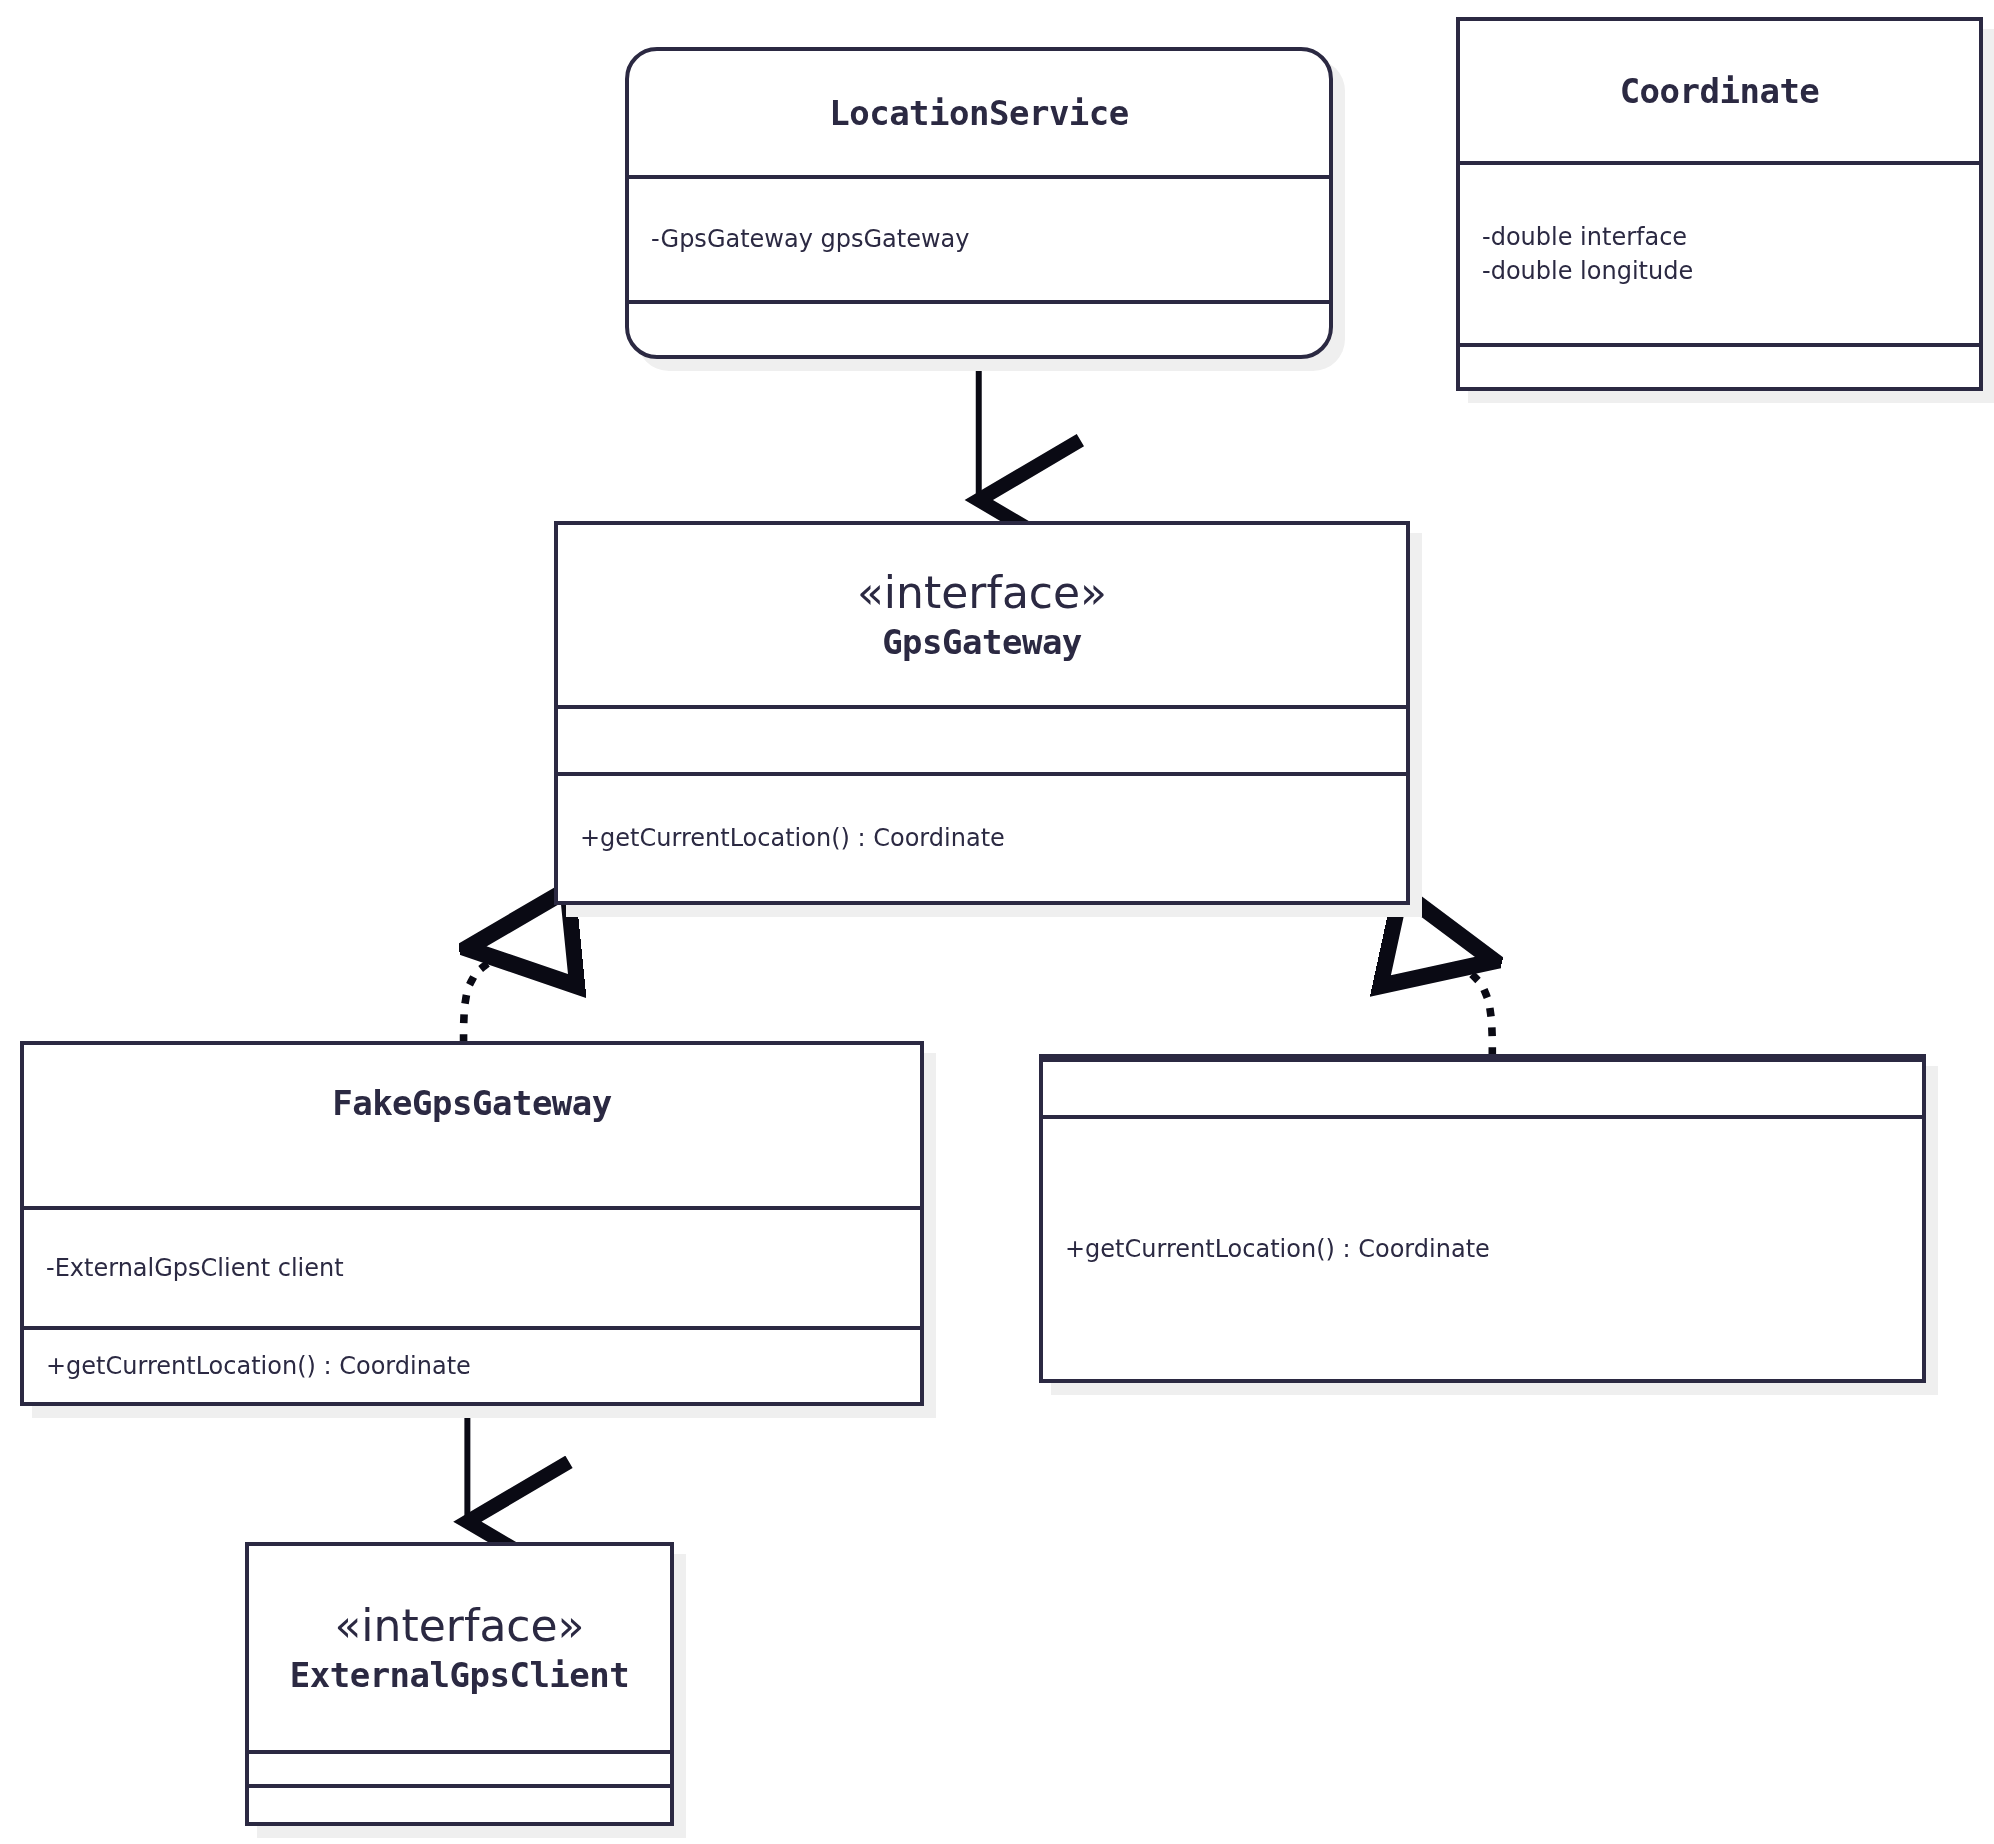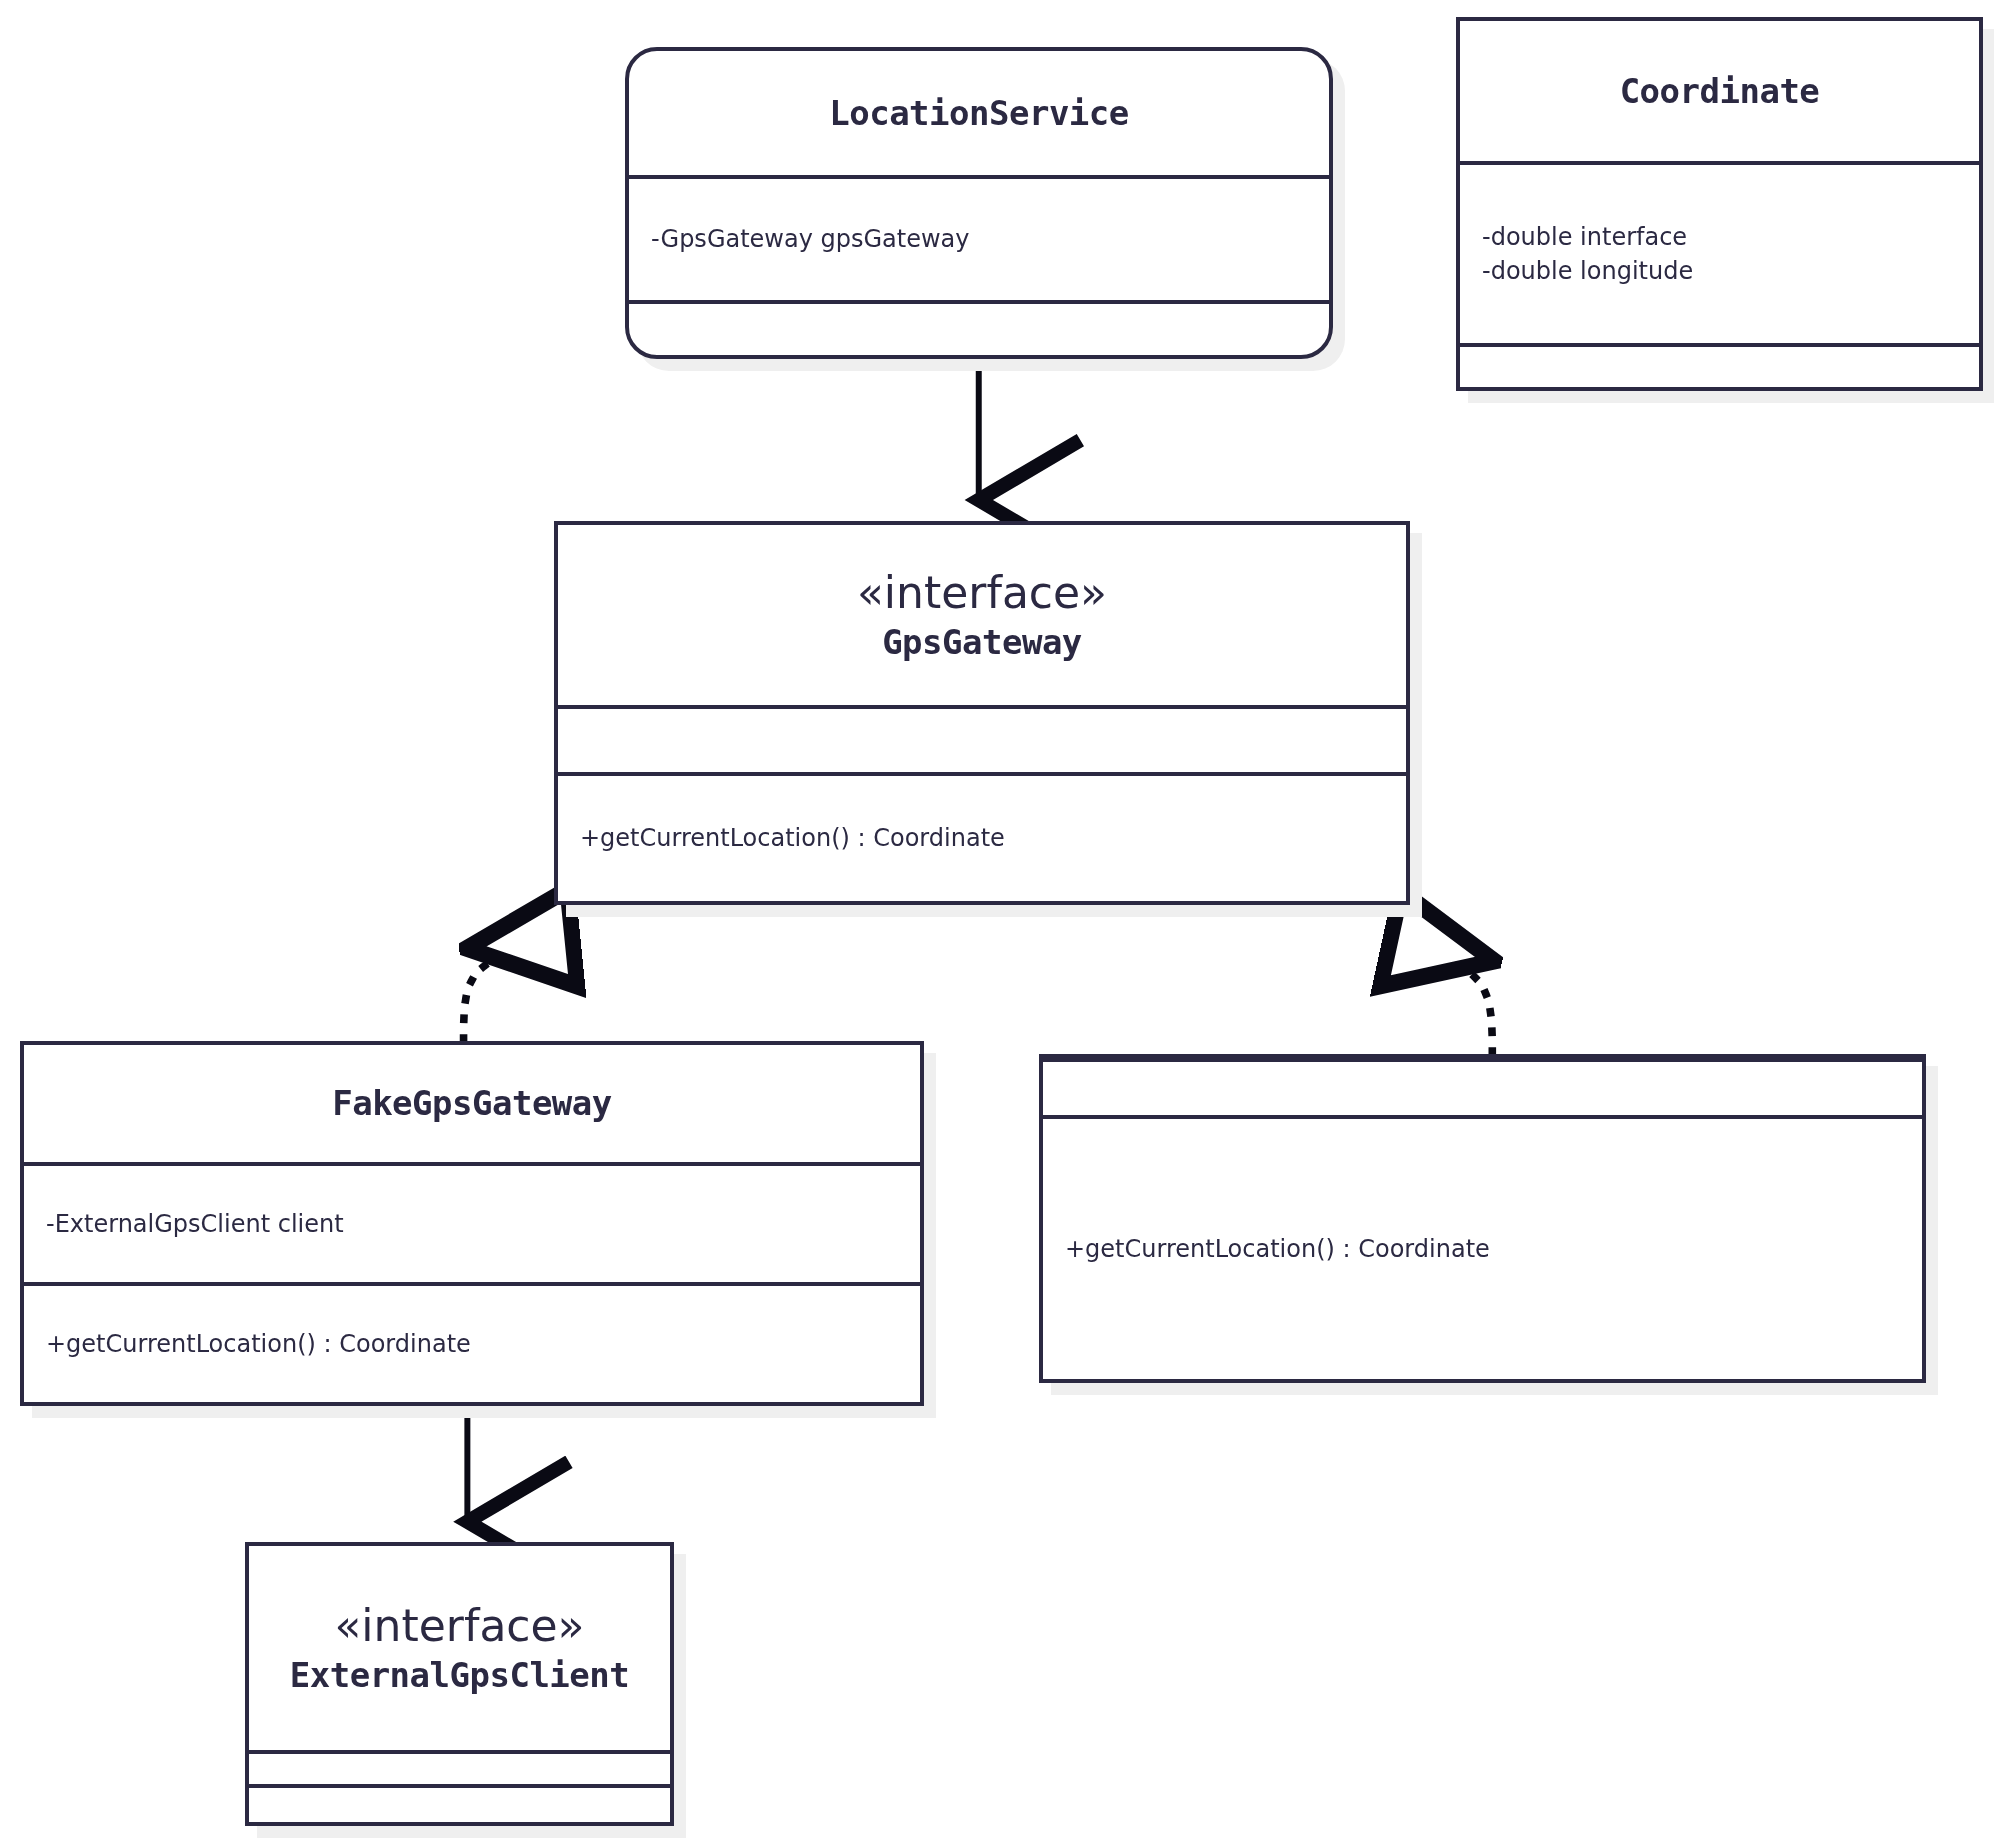--- a/index.html
+++ b/index.html
@@ -141,21 +141,21 @@
     <div class="compartment c-body divided" style="height:67px;"></div>
     <div class="compartment c-body divided" style="flex:1 1 auto;">
       <div class="member">+getCurrentLocation() : Coordinate</div>
     </div>
   </div>
 
   <div class="uml-box" style="left:20px; top:1041px; width:904px; height:365px;">
     <div class="compartment c-header" style="height:117px;">
       <div class="class-title">FakeGpsGateway</div>
     </div>
-    <div class="compartment c-body divided" style="height:120px;">
+    <div class="compartment c-body divided" style="height:120px;margin-top:44px;">
       <div class="member">-ExternalGpsClient client</div>
     </div>
     <div class="compartment c-body divided" style="flex:1 1 auto;">
       <div class="member">+getCurrentLocation() : Coordinate</div>
     </div>
   </div>
 
   <div class="uml-box" style="left:1039px; top:1054px; width:887px; height:329px;">
     <div class="compartment c-body divided" style="height:57px;"></div>
     <div class="compartment c-body divided" style="flex:1 1 auto;">

